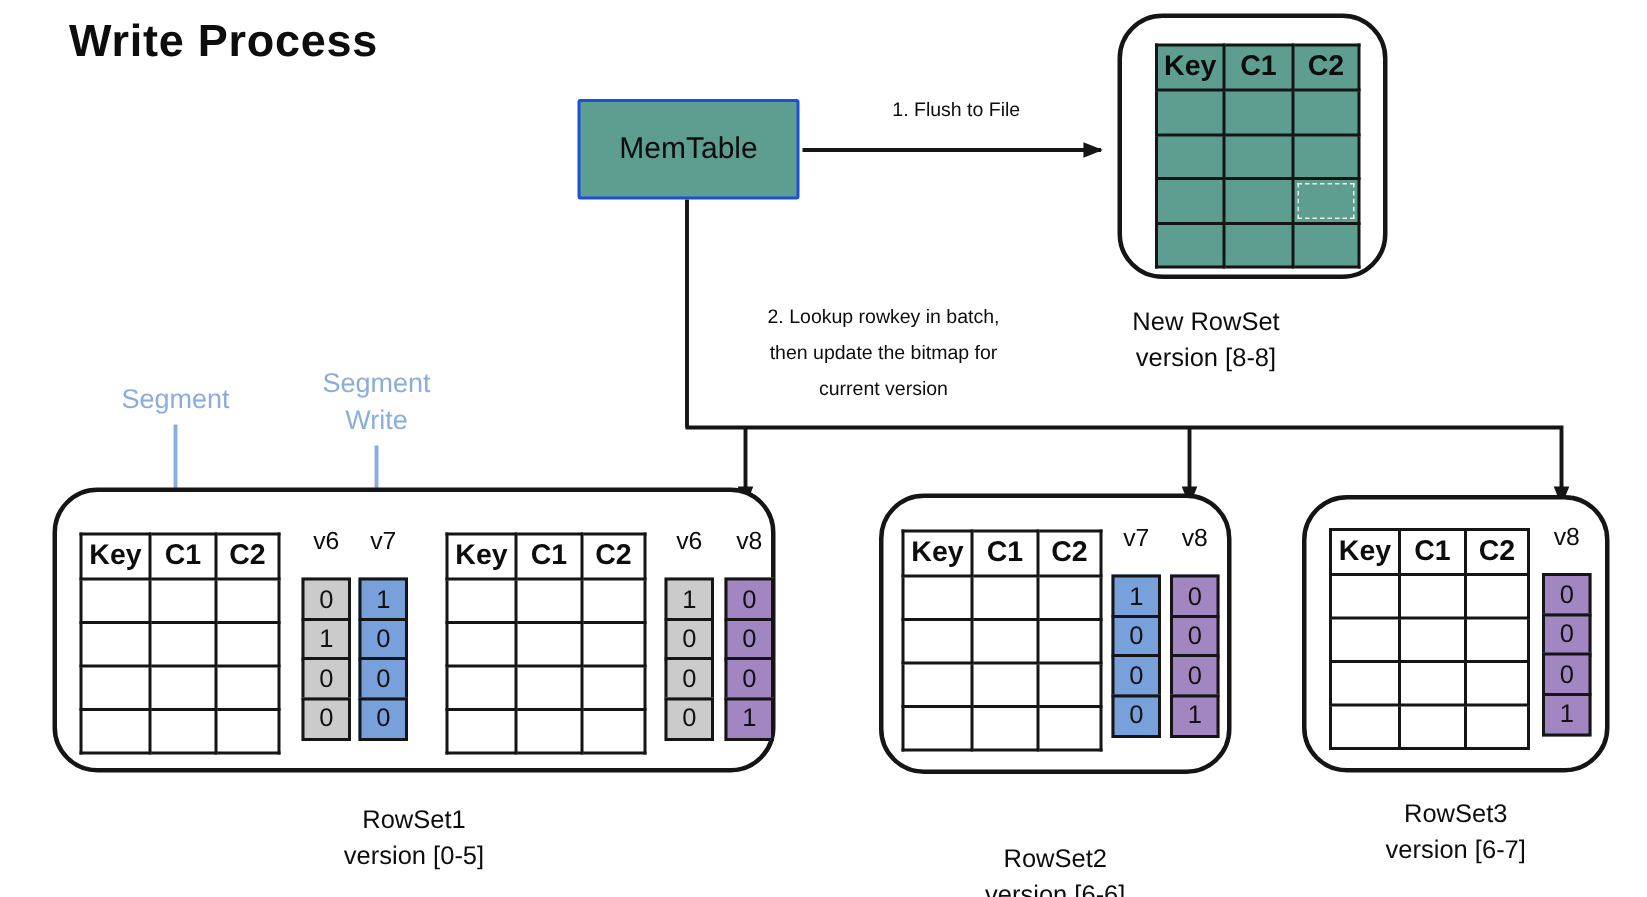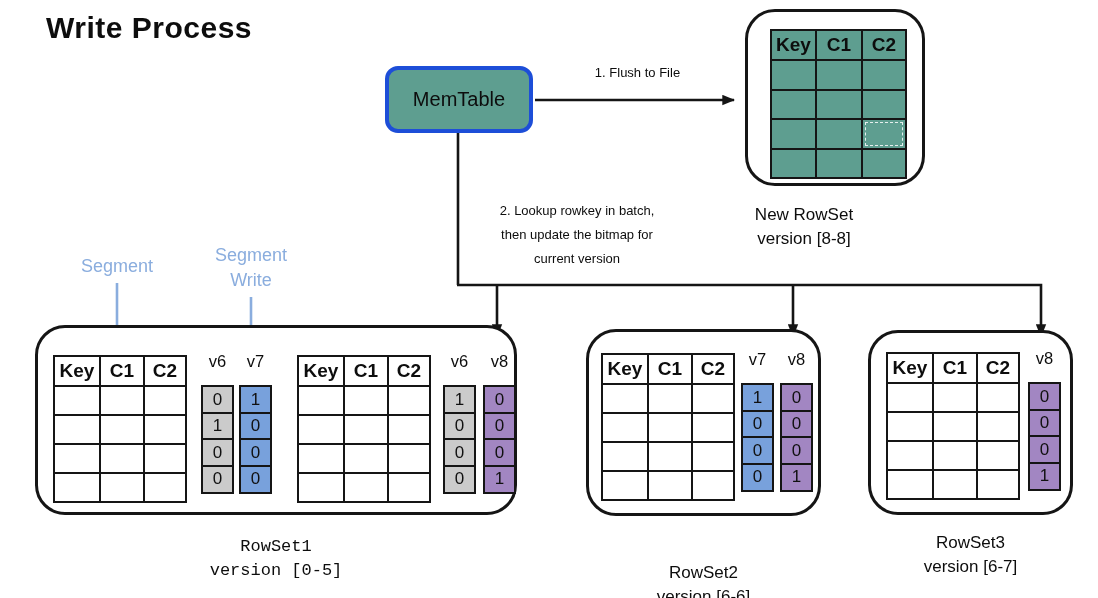--- a/index.html
+++ b/index.html
@@ -3,21 +3,21 @@
 <meta charset="utf-8">
 <style>
   html,body{margin:0;padding:0;background:#fff;}
   .canvas{
     position:relative;width:1098px;height:598px;background:#ffffff;overflow:hidden;
     font-family:"Liberation Sans", sans-serif;color:#0d0d0d;
   }
   .abs{position:absolute;}
   .title{font-size:30px;font-weight:bold;letter-spacing:.5px;}
   .memtable{
-    border:4px solid #1d4ed8;border-radius:13px;
+    border:2px solid #1d4ed8;border-radius:2px;
     display:flex;align-items:center;justify-content:center;
     font-size:20px;box-sizing:border-box;
   }
   .rounded-container{
     background:#fff;border:3px solid #151515;border-radius:30px;box-sizing:border-box;
   }
   .flow-label{font-size:13px;text-align:center;line-height:24px;}
   .callout{font-size:18px;text-align:center;line-height:25px;}
   .grid-table{border-collapse:collapse;table-layout:fixed;}
   .grid-table th,.grid-table td{
@@ -63,21 +63,21 @@
     <path class="b-line blue-stroke" d="M117 283 V 341" marker-end="url(#ah-blue)" style="stroke: rgb(138, 173, 222);"></path>
     <path class="b-line blue-stroke" d="M251 297 V 344" marker-end="url(#ah-blue)" style="stroke: rgb(138, 173, 222);"></path>
   </svg>
 
   <div class="abs memtable" style="left: 385px; top: 66px; width: 148px; height: 67px; background: rgb(94, 158, 144);">
     <span>MemTable</span>
   </div>
 
   <div class="abs flow-label" style="left:540px;top:61px;width:195px;">1. Flush to File</div>
 
-  <div class="abs flow-label" style="left:450px;top:199px;width:254px;">
+  <div class="abs flow-label" style="left:462px;top:199px;width:254px;">
     <div>2. Lookup rowkey in batch,</div>
     <div>then update the bitmap for</div>
     <div>current version</div>
   </div>
 
   <div class="abs callout blue-text" style="left: 57px; top: 254px; width: 120px; color: rgb(138, 173, 222);">Segment</div>
   <div class="abs callout blue-text" style="left: 191px; top: 243px; width: 120px; color: rgb(138, 173, 222);">
     <div>Segment</div>
     <div>Write</div>
   </div>
@@ -228,21 +228,21 @@
         <div class="bit-cell" style="background: rgb(203, 203, 203); width: 33px; height: 29px;">0</div>
       </div>
       <div class="abs bit-head" style="left: 435px; top: 24px;">v8</div>
       <div class="abs bit-col" style="left: 445px; top: 57px;">
         <div class="bit-cell" style="background: rgb(162, 134, 194); width: 33px; height: 29px;">0</div>
         <div class="bit-cell" style="background: rgb(162, 134, 194); width: 33px; height: 29px;">0</div>
         <div class="bit-cell" style="background: rgb(162, 134, 194); width: 33px; height: 29px;">0</div>
         <div class="bit-cell" style="background: rgb(162, 134, 194); width: 33px; height: 29px;">1</div>
       </div>
     </div>
-    <div class="abs rowset-label" style="left: 35px; top: 535px; width: 482px; font-family: Liberation Mono, monospace;">
+    <div class="abs rowset-label" style="left: 35px; top: 535px; width: 482px;">
       <div>RowSet1</div>
       <div>version [0-5]</div>
     </div>
     <div class="abs rounded-container" style="left: 586px; top: 329px; width: 235px; height: 187px;">
       <div class="abs" style="left: 12px; top: 21px;">
         <table class="grid-table">
           <colgroup>
             <col style="width: 46px;">
             <col style="width: 44px;">
             <col style="width: 42px;">

